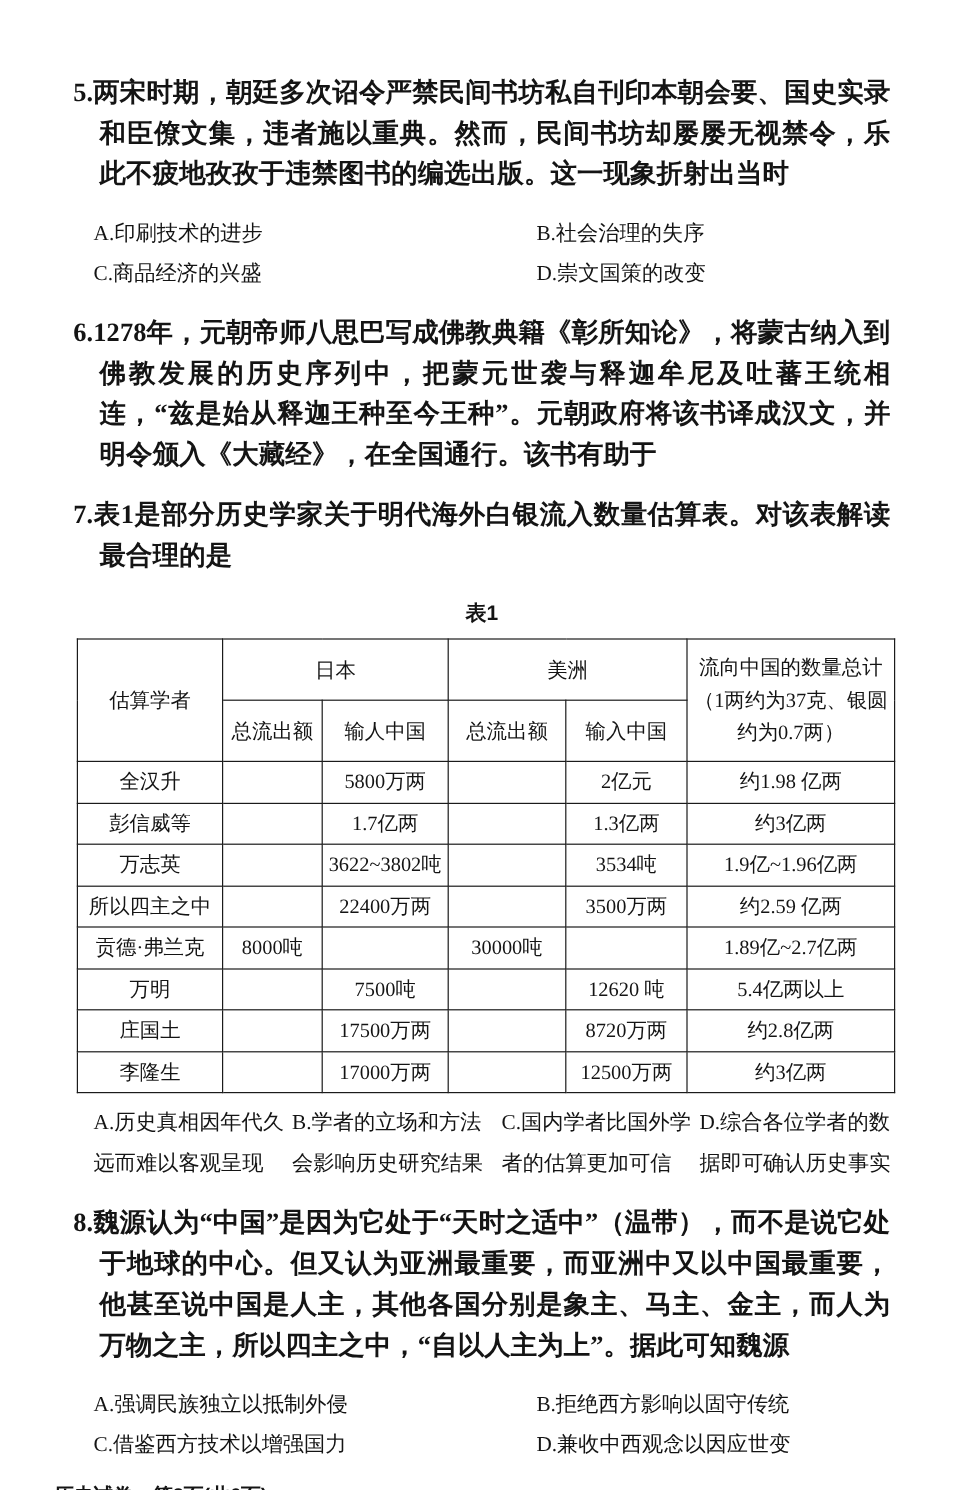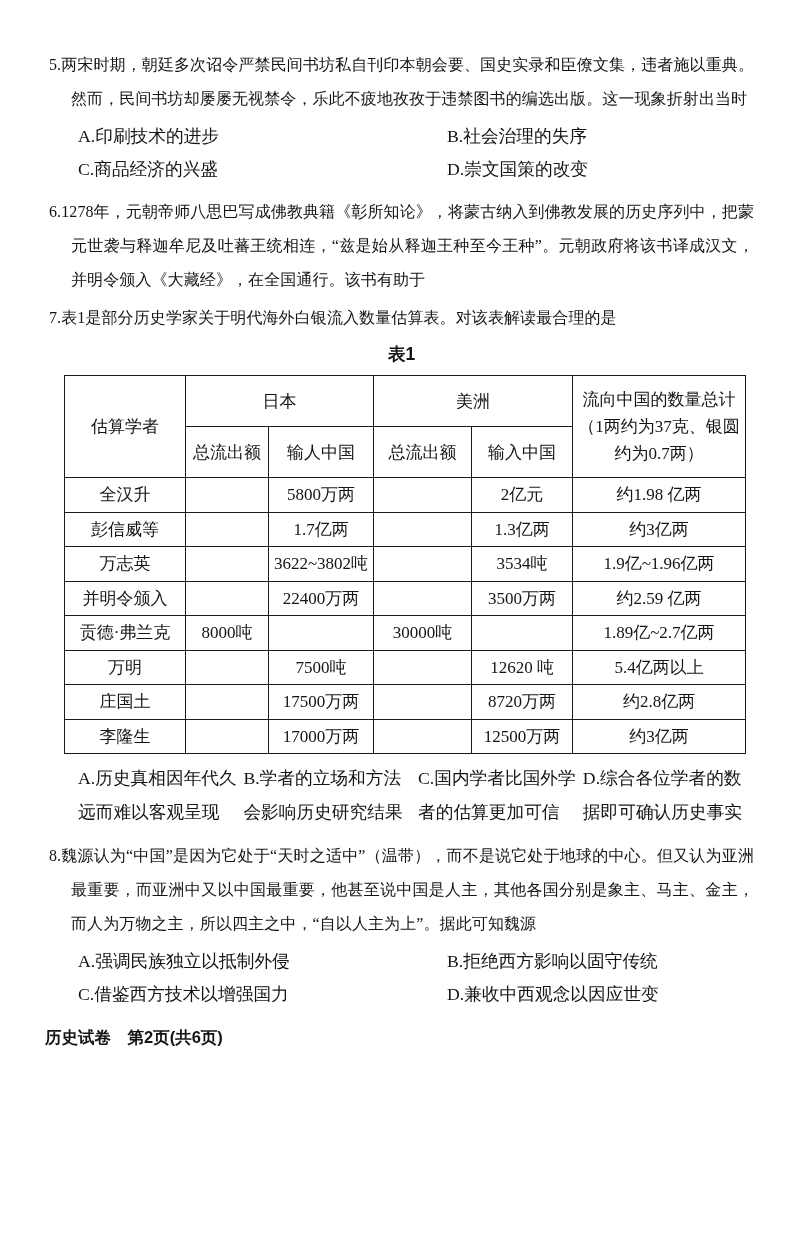--- a/index.html
+++ b/index.html
@@ -15,27 +15,28 @@
     font-family: "Liberation Serif", "DejaVu Serif", serif;
   }
   .page {
     box-sizing: border-box;
     width: 800px;
     height: 1242px;
     padding: 44px 42px 0 45px;
   }
   .question { margin: 0; }
   .stem {
-    margin: 4px;
-    font-size: 16px;
+    margin: 16px;
+    font-size: 22px;
     line-height: 34px;
     text-align: justify;
     padding-left: 22px;
     text-indent: -22px;
     letter-spacing: 0.1px;
+    font-weight: bold;
   }
   .opts2 {
     display: grid;
     grid-template-columns: 369px 1fr;
     padding-left: 33px;
     margin: 2px 0 9px 0;
     font-size: 17.7px;
     line-height: 33px;
   }
   .opts1 {
@@ -152,21 +153,21 @@
         </tr>
         <tr class="data">
           <td class="scholar">万志英</td>
           <td></td>
           <td>3622~3802吨</td>
           <td></td>
           <td>3534吨</td>
           <td>1.9亿~1.96亿两</td>
         </tr>
         <tr class="data">
-          <td class="scholar">并明令颁入</td>
+          <td class="scholar">所以四主之中</td>
           <td></td>
           <td>22400万两</td>
           <td></td>
           <td>3500万两</td>
           <td>约2.59 亿两</td>
         </tr>
         <tr class="data">
           <td class="scholar">贡德·弗兰克</td>
           <td>8000吨</td>
           <td></td>

